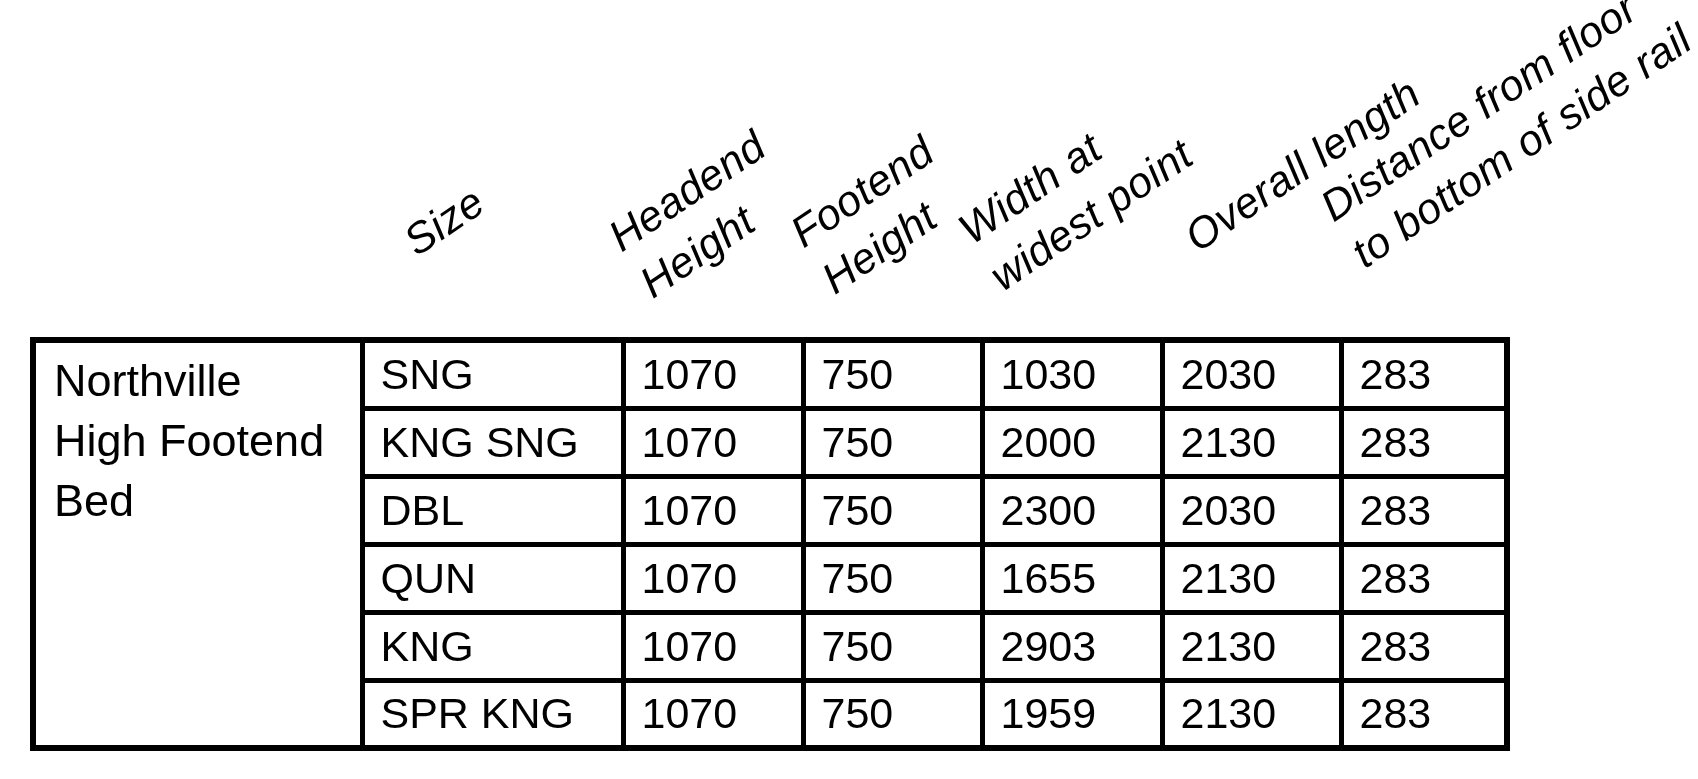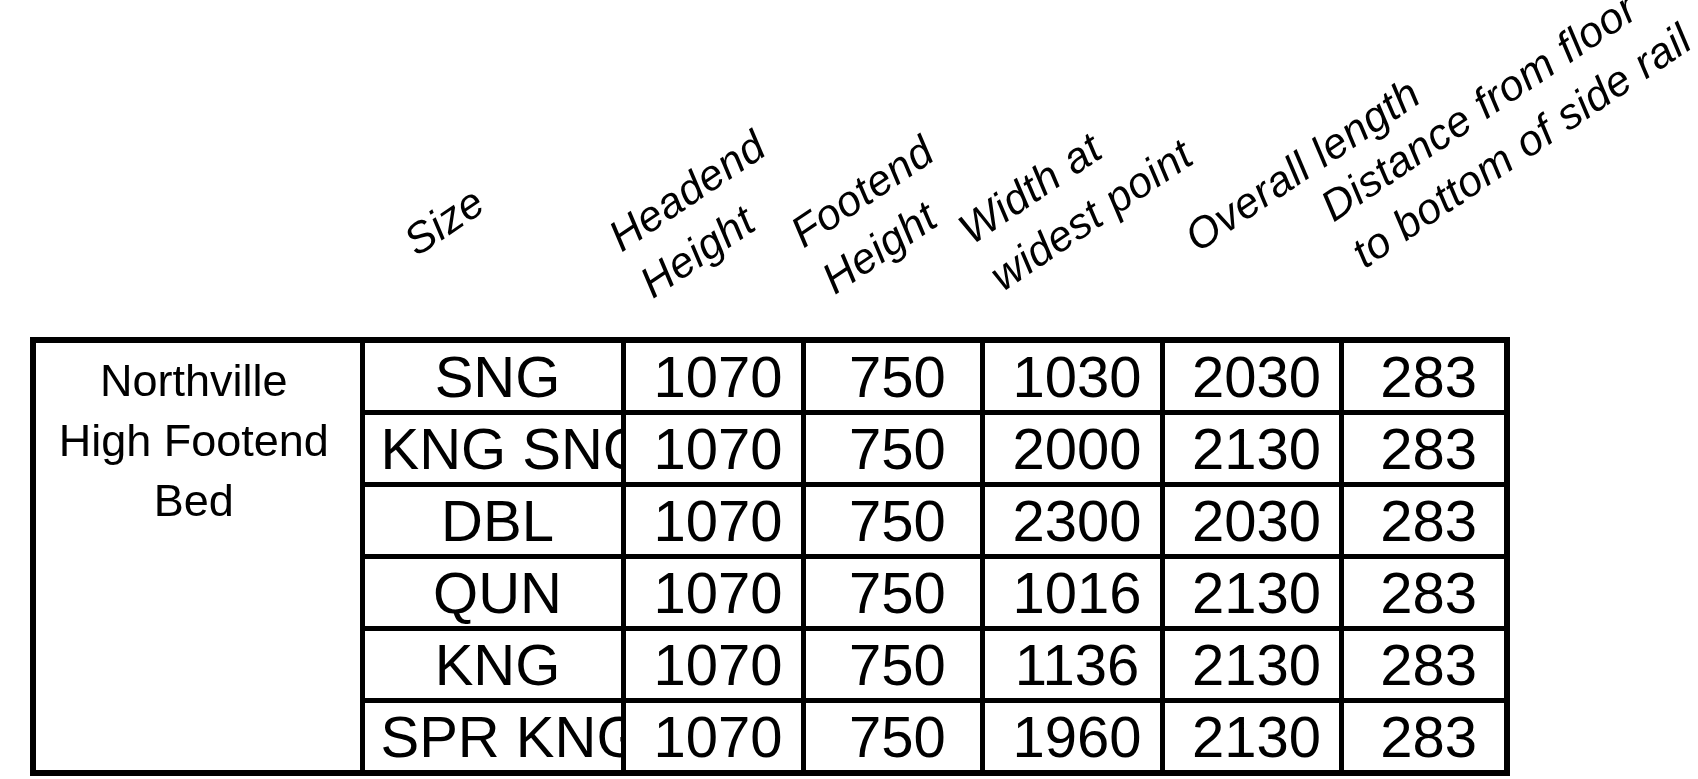--- a/index.html
+++ b/index.html
@@ -32,26 +32,25 @@
 
   
   .spec-table {
     position: absolute;
     left: 30px;
     top: 337px;
     width: 1474px;
     table-layout: fixed;
     border-collapse: collapse;
     border: 6px solid #000000;
-    text-align: center;
   }
   .spec-table td {
     border: 5px solid #000000;
     height: 68px;
-    font-size: 58px;
+    font-size: 43px;
     padding: 0 6px 0 16px;
     vertical-align: middle;
     white-space: nowrap;
     overflow: hidden;
   }
   .spec-table td.product-cell {
     vertical-align: top;
     white-space: normal;
     font-size: 45px;
     line-height: 60px;
@@ -136,36 +135,36 @@
         <td>1070</td>
         <td>750</td>
         <td>2300</td>
         <td>2030</td>
         <td>283</td>
       </tr>
       <tr>
         <td>QUN</td>
         <td>1070</td>
         <td>750</td>
-        <td>1016</td>
+        <td>1655</td>
         <td>2130</td>
         <td>283</td>
       </tr>
       <tr>
         <td>KNG</td>
         <td>1070</td>
         <td>750</td>
-        <td>1136</td>
+        <td>2903</td>
         <td>2130</td>
         <td>283</td>
       </tr>
       <tr>
         <td>SPR KNG</td>
         <td>1070</td>
         <td>750</td>
-        <td>1960</td>
+        <td>1959</td>
         <td>2130</td>
         <td>283</td>
       </tr>
     </tbody>
   </table>
 
 </div>
 
 </body></html>

